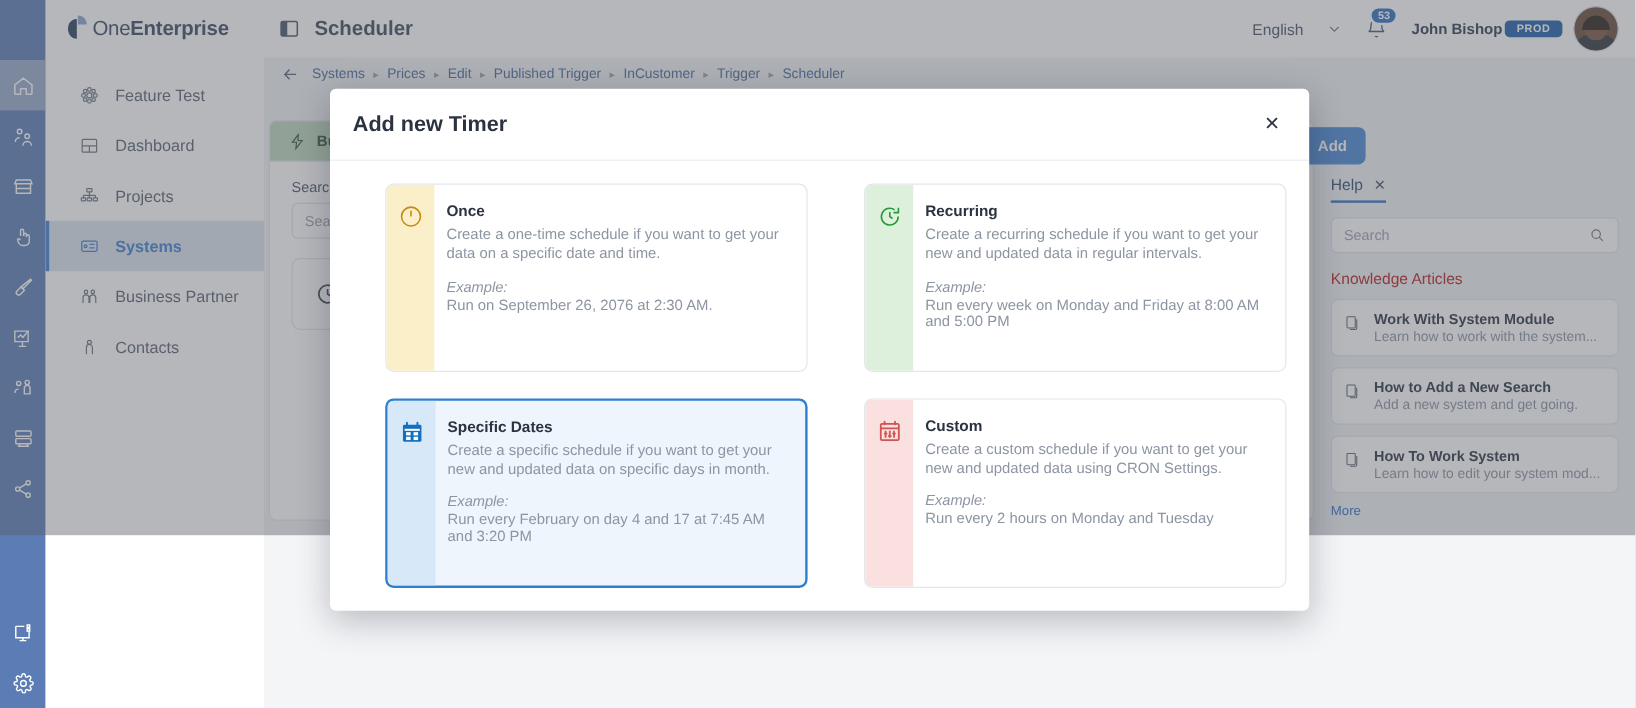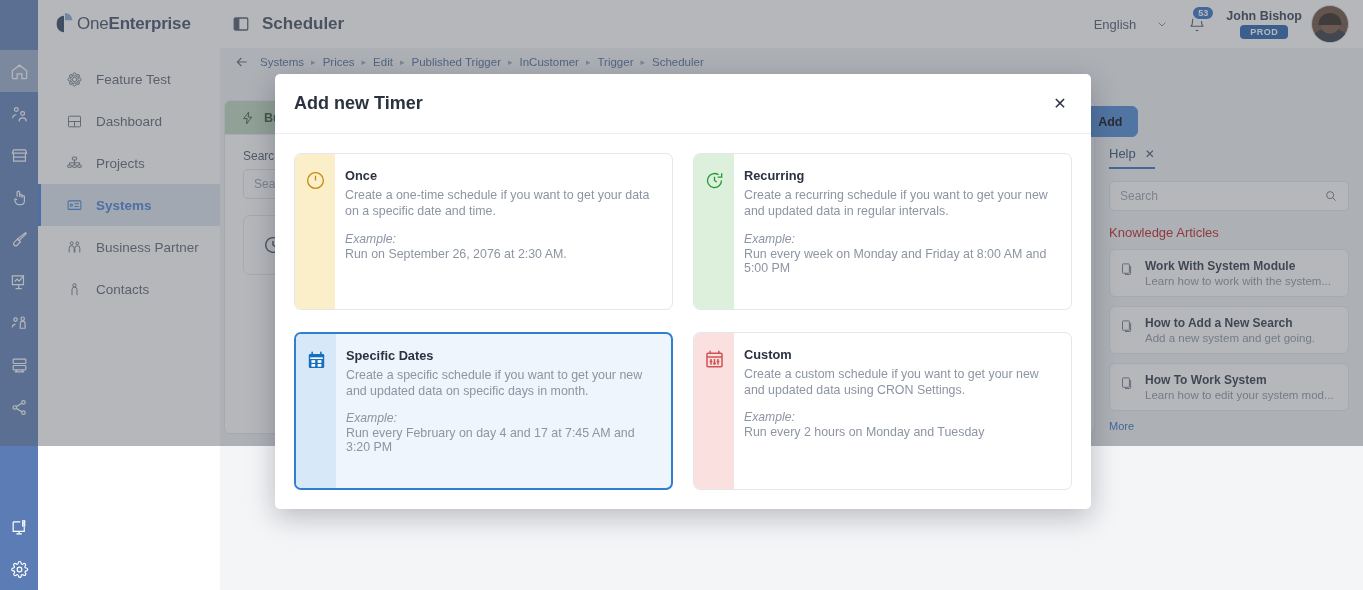--- a/index.html
+++ b/index.html
@@ -66,21 +66,21 @@
   .lang { display: flex; align-items: center; gap: 20px; color: #4a5568; font-size: 13px; padding: 0 8px; cursor: pointer;}
   .bell-wrap { position: relative; width: 34px; height: 34px; display:flex; align-items:center; justify-content:center; cursor:pointer;}
   .bell-wrap svg { width: 18px; height: 18px; color: #4a5568; }
   .bell-badge {
     position: absolute; top: -2px; right: -1px;
     background: #2f6fc4; color: #fff; font-size: 9px; font-weight: 700;
     border-radius: 9px; padding: 1px 5px; min-width: 19px; text-align: center;
     border: 2px solid #fff;
   }
   .user-block { display: flex; align-items: center; gap: 9px; margin-left: 8px; cursor:pointer;}
-  .user-meta { display: flex; flex-direction: column; align-items: center; gap: 2px; }
+  .user-meta { display: flex; flex-direction: row; align-items: center; gap: 2px; }
   .user-name { font-size: 12.5px; font-weight: 700; color: #2f3b4d; }
   .user-env { background: #1f5fa9; color: #fff; font-size: 9px; font-weight: 700; letter-spacing:0.5px; border-radius: 4px; padding: 2px 10px; }
   .avatar {
     width: 38px; height: 38px; border-radius: 50%; overflow:hidden;
     background: #6b4b3a; position: relative; border: 1px solid #d8dde6;
   }
   .avatar .face { position:absolute; left:50%; top:46%; transform:translate(-50%,-50%); width:19px; height:21px; border-radius:50% 50% 45% 45%; background:#7a5440; }
   .avatar .hair { position:absolute; left:50%; top:20%; transform:translateX(-50%); width:23px; height:12px; border-radius:12px 12px 0 0; background:#2b1f19; }
   .avatar .body { position:absolute; bottom:0; left:50%; transform:translateX(-50%); width:36px; height:13px; border-radius:14px 14px 0 0; background:#30333c; }
 
@@ -131,21 +131,21 @@
     width: 30px; height: 30px; border-radius: 6px; background: #fff; border: 1px solid #e0e4ea;
     display: flex; align-items: center; justify-content: center; color: #4a5568; cursor: pointer;
   }
   .icon-btn svg { width: 17px; height: 17px; }
   .btn {
     height: 31px; border-radius: 6px; display: inline-flex; align-items: center; gap: 8px;
     padding: 0 14px; font-size: 12.5px; font-weight: 600; cursor: pointer; white-space: nowrap;
   }
   .btn svg { width: 15px; height: 15px; }
   .btn-outline { background: #fff; border: 1px solid #a9c3e6; color: #3f7fd0; }
-  .btn-primary { background: #4a87d3; border: 1px solid #4a87d3; color: #000000; }
+  .btn-primary { background: #4a87d3; border: 1px solid #4a87d3; color: #ffffff; }
   .topactions {
     position: absolute; left: -240px; top: 10px; display: flex; align-items: center; gap: 9px;
   }
 
   .help-tabrow { display: flex; align-items: center; gap: 8px; padding-top: 2px; }
   .help-tab {
     font-size: 13px; color: #2f4a75; font-weight: 500; padding-bottom: 6px;
     border-bottom: 2px solid #2f6fc4; display: flex; align-items: center; gap: 9px; cursor: pointer;
   }
   .help-tab .x { font-size: 12px; color: #44506a; }
@@ -184,21 +184,21 @@
   .modal-close {
     margin-left: auto; width: 24px; height: 24px; display: flex; align-items: center; justify-content: center;
     color: #2e3441; cursor: pointer; font-size: 16px; line-height: 1;
   }
   .modal-body {
     flex: 1; padding: 19px; display: grid; grid-template-columns: 1fr 1fr;
     gap: 22px 20px;
   }
   .opt {
     display: flex; border: 1px solid #e3e6eb; border-radius: 7px; overflow: hidden;
-    background: #fff; cursor: pointer;
+    background: #fff; cursor: pointer; margin-left: 27px;
   }
   .opt.selected { border: 2px solid #2f7fd1; background: #eef5fd; }
   .opt-strip {
     width: 40px; flex: none; display: flex; justify-content: center; padding-top: 16px;
   }
   .opt-strip svg { width: 21px; height: 21px; }
   .opt-main { padding: 14px 16px 12px 10px; }
   .opt-name { font-size: 12.8px; font-weight: 700; color: #2b3240; }
   .opt-desc { font-size: 12.4px; color: #8d95a2; line-height: 1.32; margin-top: 4px; max-width: 340px; }
   .opt-ex-label { font-size: 12.2px; color: #8d95a2; font-style: italic; margin-top: 12px; }

